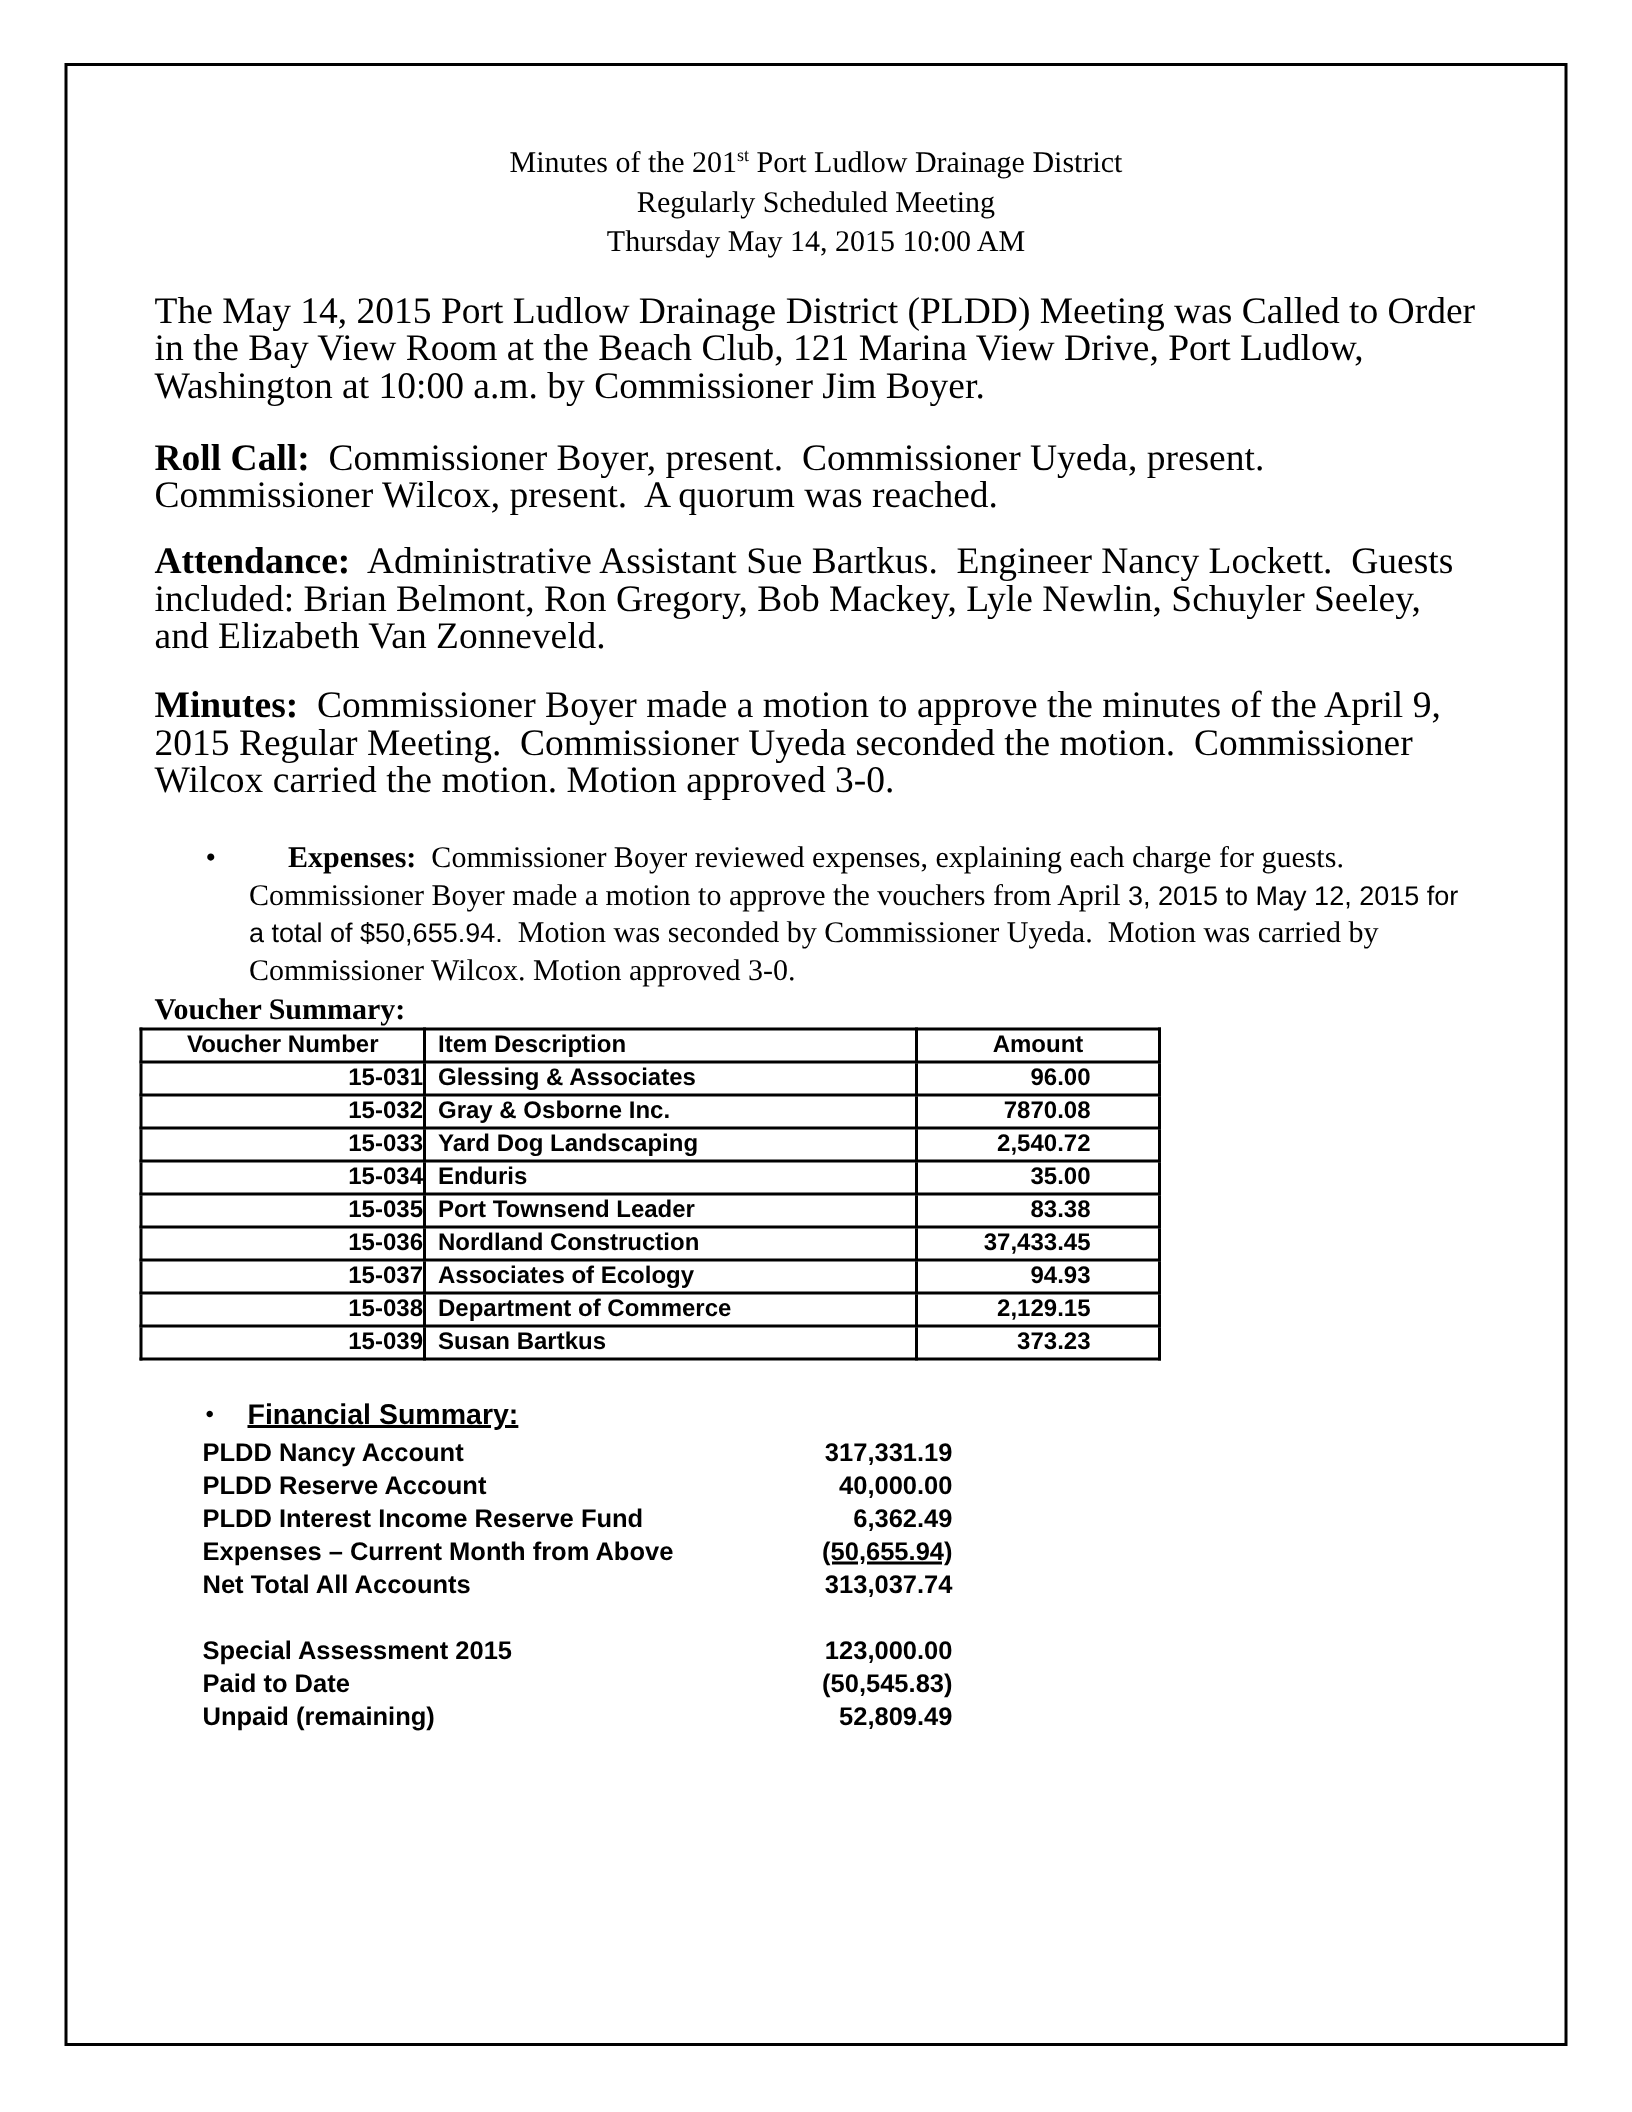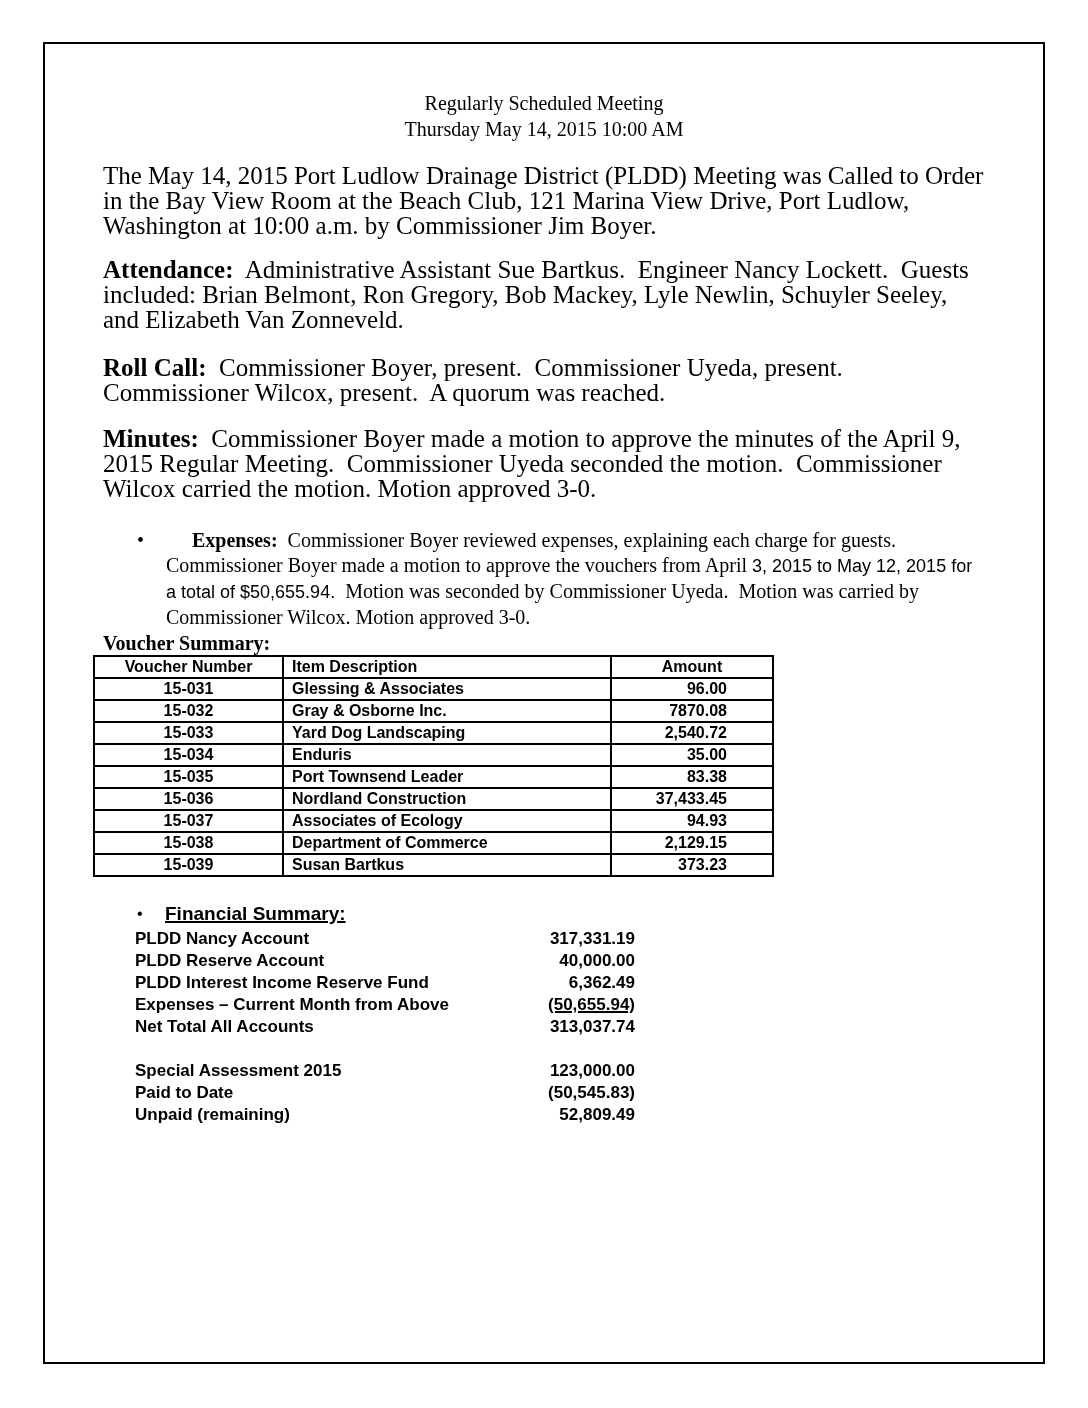--- a/index.html
+++ b/index.html
@@ -31,21 +31,21 @@
   .seg-sans { font-family:"Liberation Sans", sans-serif; font-size:18px; }
 
   .voucher-heading { margin-top:2px; font-size:20px; font-weight:bold; line-height:23px; }
 
   table.voucher { border-collapse:collapse; margin-left:-10px;
                   font-family:"Liberation Sans", sans-serif; font-size:16px; font-weight:bold; }
   table.voucher th, table.voucher td { border:2px solid #000; height:20px; padding:0; }
   table.voucher th.col-num  { width:187px; text-align:center; font-weight:bold; }
   table.voucher th.col-desc { width:318px; text-align:left; padding-left:8px; font-weight:bold; }
   table.voucher th.col-amt  { width:160px; text-align:center; font-weight:bold; }
-  table.voucher td.num  { text-align:center; }
+  table.voucher td.num  { text-align:right; }
   table.voucher td.desc { text-align:left; padding-left:8px; }
   table.voucher td.amt  { text-align:right; padding-right:45px; }
 
   .fin-heading-block { margin-top:26px; position:relative; padding-left:62px;
                        font-family:"Liberation Sans", sans-serif; }
   .fin-bullet { position:absolute; left:34px; top:2px; font-size:16px; }
   .fin-heading { font-size:19px; font-weight:bold; line-height:22px;
                  text-decoration:underline; text-decoration-thickness:2px; }
   .fin-rows { margin-left:32px; width:500px; margin-top:3px;
               font-family:"Liberation Sans", sans-serif; font-size:17px; font-weight:bold; }
@@ -54,29 +54,30 @@
   .fin-gap { height:22px; }
 </style>
 </head>
 <body>
 
 <div class="page-border"></div>
 
 <div class="content">
 
   <div class="title-block">
+    <div><span>Minutes of the 201</span><sup>st</sup><span> Port Ludlow Drainage District</span></div>
     <div>Regularly Scheduled Meeting</div>
     <div>Thursday May 14, 2015 10:00 AM</div>
   </div>
 
   <p class="para para-intro">The May 14, 2015 Port Ludlow Drainage District (PLDD) Meeting was Called to Order in the Bay View Room at the Beach Club, 121 Marina View Drive, Port Ludlow, Washington at 10:00 a.m. by Commissioner Jim Boyer.</p>
 
+  <p class="para para-rollcall"><b>Roll Call:</b><span>&nbsp; Commissioner Boyer, present.&nbsp; Commissioner Uyeda, present.&nbsp; Commissioner Wilcox, present.&nbsp; A quorum was reached.</span></p>
+
   <p class="para para-attendance"><b>Attendance:</b><span>&nbsp; Administrative Assistant Sue Bartkus.&nbsp; Engineer Nancy Lockett.&nbsp; Guests included: Brian Belmont, Ron Gregory, Bob Mackey, Lyle Newlin, Schuyler Seeley, and Elizabeth Van Zonneveld.</span></p>
-
-  <p class="para para-rollcall"><b>Roll Call:</b><span>&nbsp; Commissioner Boyer, present.&nbsp; Commissioner Uyeda, present.&nbsp; Commissioner Wilcox, present.&nbsp; A quorum was reached.</span></p>
 
   <p class="para para-minutes"><b>Minutes:</b><span>&nbsp; Commissioner Boyer made a motion to approve the minutes of the April 9, 2015 Regular Meeting.&nbsp; Commissioner Uyeda seconded the motion.&nbsp; Commissioner Wilcox carried the motion. Motion approved 3-0.</span></p>
 
   <div class="expenses-block">
     <span class="bullet-glyph">•</span>
     <div class="expenses-inner"><b>Expenses:</b><span>&nbsp; Commissioner Boyer reviewed expenses, explaining each charge for guests. Commissioner Boyer made a motion to approve the vouchers from April </span><span class="seg-sans">3, 2015 to May 12, 2015 for a total of $50,655.94.</span><span>&nbsp; Motion was seconded by Commissioner Uyeda.&nbsp; Motion was carried by Commissioner Wilcox. Motion approved 3-0.</span></div>
   </div>
 
   <div class="voucher-heading">Voucher Summary:</div>
 

